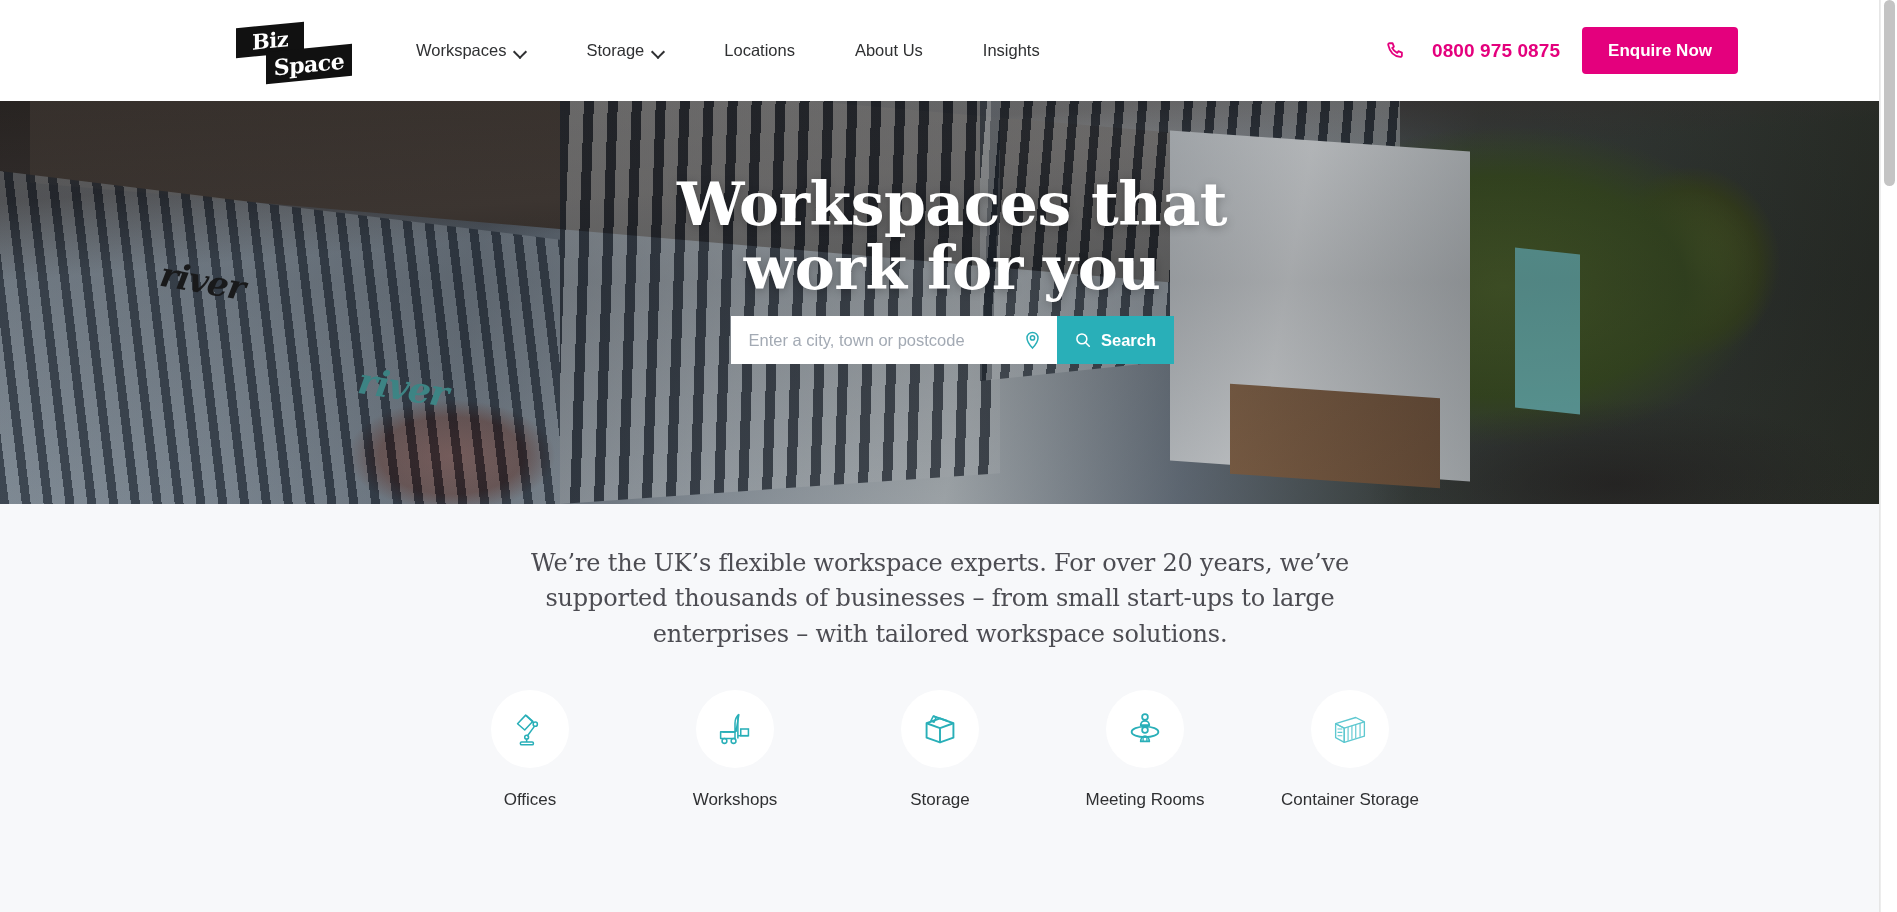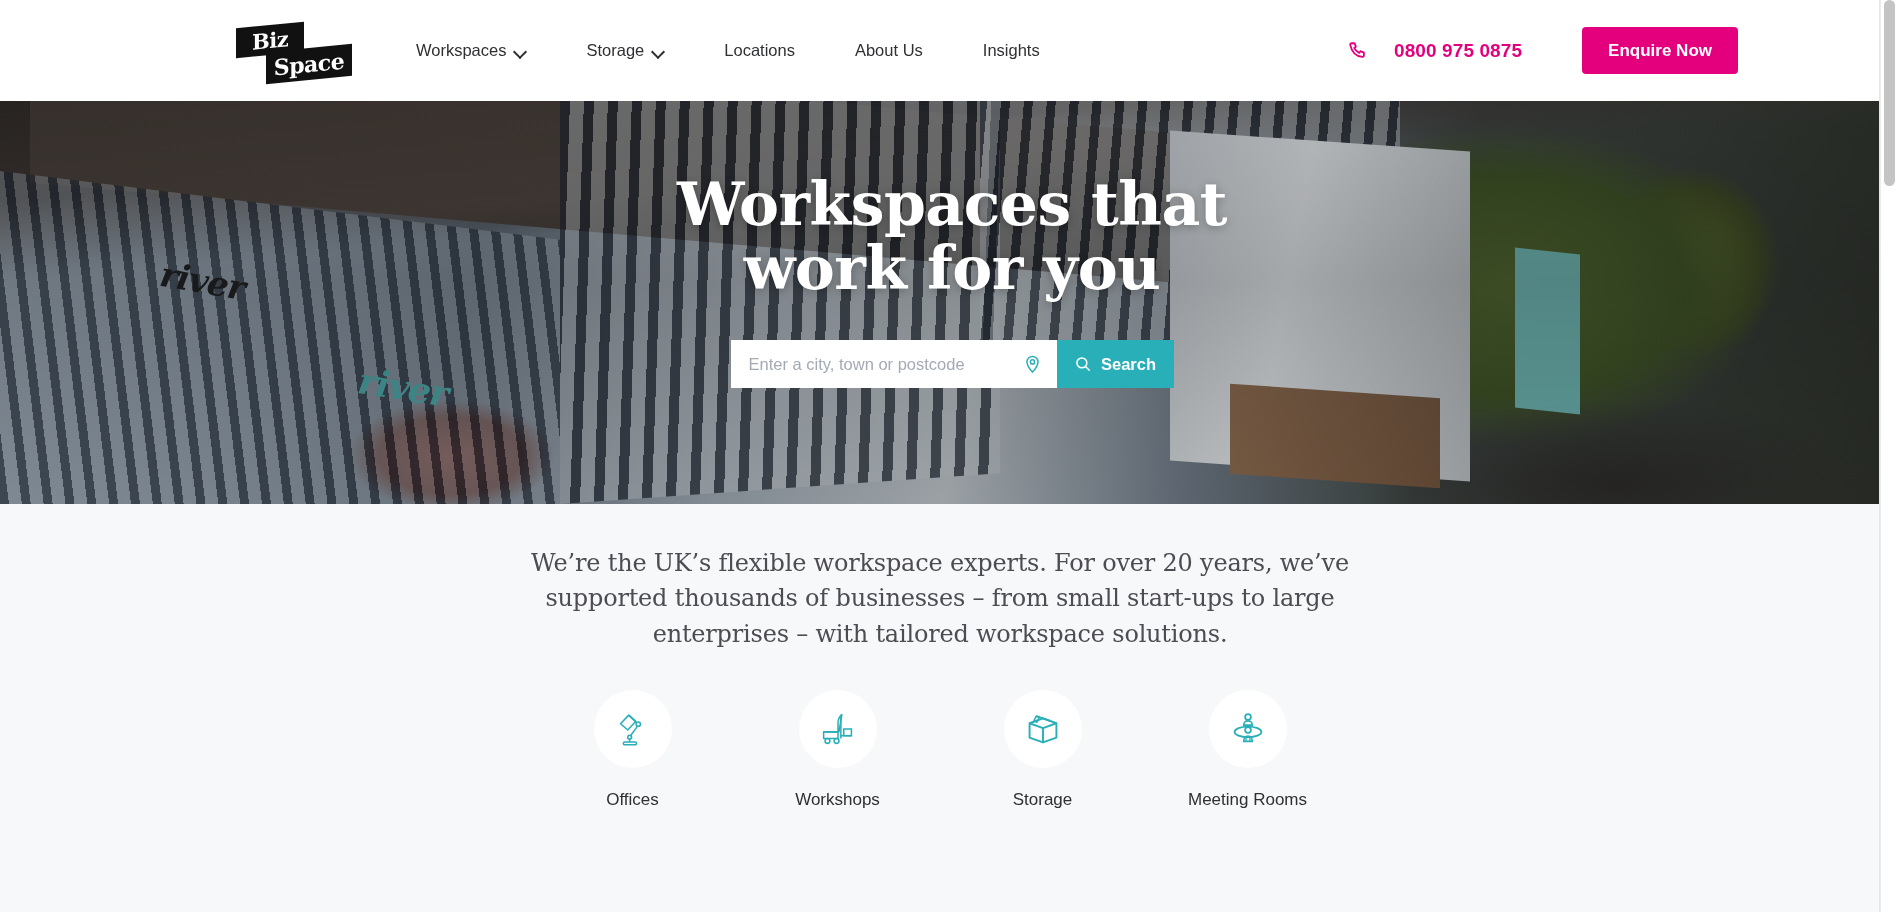--- a/index.html
+++ b/index.html
@@ -79,21 +79,21 @@
     transform-origin:center;
   }
 
   .header-right {
     position:absolute; right:17px; top:0;
     height:101px;
     display:flex; align-items:center; gap:0px;
   }
   .phone-block {
     display:flex; gap:26px;
-    margin-right:60px;
+    margin-right:22px;
     cursor:pointer;
   }
   .phone-num {
     color:#E4007D; font-weight:bold;
     font-size:19px; letter-spacing:0.1px;
     white-space:nowrap;
   }
   .enquire-btn {
     background:#E4007D; color:#FFFFFF;
     border:none; border-radius:4px;
@@ -215,21 +215,21 @@
     font-weight:bold;
     font-size:60px;
     line-height:1.06;
     text-align:center;
     letter-spacing:-0.5px;
     text-shadow:0 2px 10px rgba(0,0,0,0.28);
     max-width:700px;
   }
 
   .search-wrap {
-    margin-top:40px;
+    margin-top:16px;
     display:flex; align-items:flex-end;
   }
   .search-field {
     width:326px; height:48px;
     background:#FFFFFF;
     display:flex; align-items:center;
     padding:0 14px 0 18px;
     position:relative;
   }
   .search-field input {
@@ -454,19 +454,31 @@
         <path d="M19.5 20c0-2.6 2-4.5 4.5-4.5s4.5 1.9 4.5 4.5z" stroke="#29AFB8" stroke-width="1.8" stroke-linejoin="round"></path>
         <circle cx="24" cy="25" r="3" stroke="#29AFB8" stroke-width="1.8"></circle>
         <path d="M19.5 37c0-3 2-5.5 4.5-5.5s4.5 2.5 4.5 5.5z" stroke="#29AFB8" stroke-width="1.8" stroke-linejoin="round"></path>
         <path d="M22 33v4M26 33v4" stroke="#29AFB8" stroke-width="1.4"></path>
       </svg>
     </div>
     <div class="cat-label">Meeting Rooms</div>
   </div>
 
 
+  <div class="cat">
+    <div class="cat-circle">
+      <svg width="46" height="46" viewBox="0 0 48 48" fill="none">
+        <path d="M9 18.5 30 12l9 4.5L18 23z" stroke="#5ec8d0" stroke-width="1.4" stroke-linejoin="round"></path>
+        <path d="M9 18.5V33l9 5V23z" stroke="#5ec8d0" stroke-width="1.4" stroke-linejoin="round"></path>
+        <path d="M18 23v15l21-6.5v-15" stroke="#5ec8d0" stroke-width="1.4" stroke-linejoin="round"></path>
+        <path d="M22 21.8v14.4M26 20.5v14.4M30 19.2v14.4M34.5 17.8v14.4" stroke="#5ec8d0" stroke-width="1.2"></path>
+        <path d="M11 24h5M11 27.5h5M11 31h5" stroke="#5ec8d0" stroke-width="1.2"></path>
+      </svg>
+    </div>
+    <div class="cat-label">Container Storage</div>
+  </div>
 
 </section>
 
 <div class="page-edge-r"></div>
 <div class="scrollbar">
   <div class="scrollbar-thumb"></div>
 </div>
 
 </body></html>

